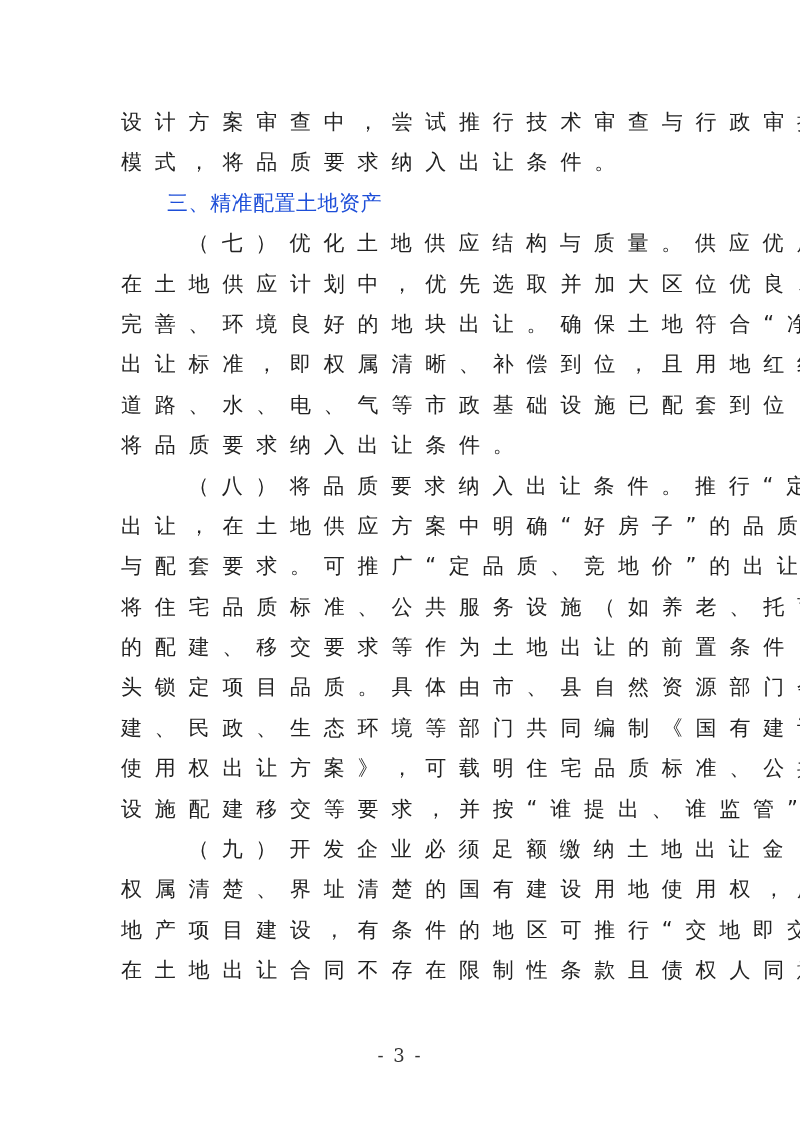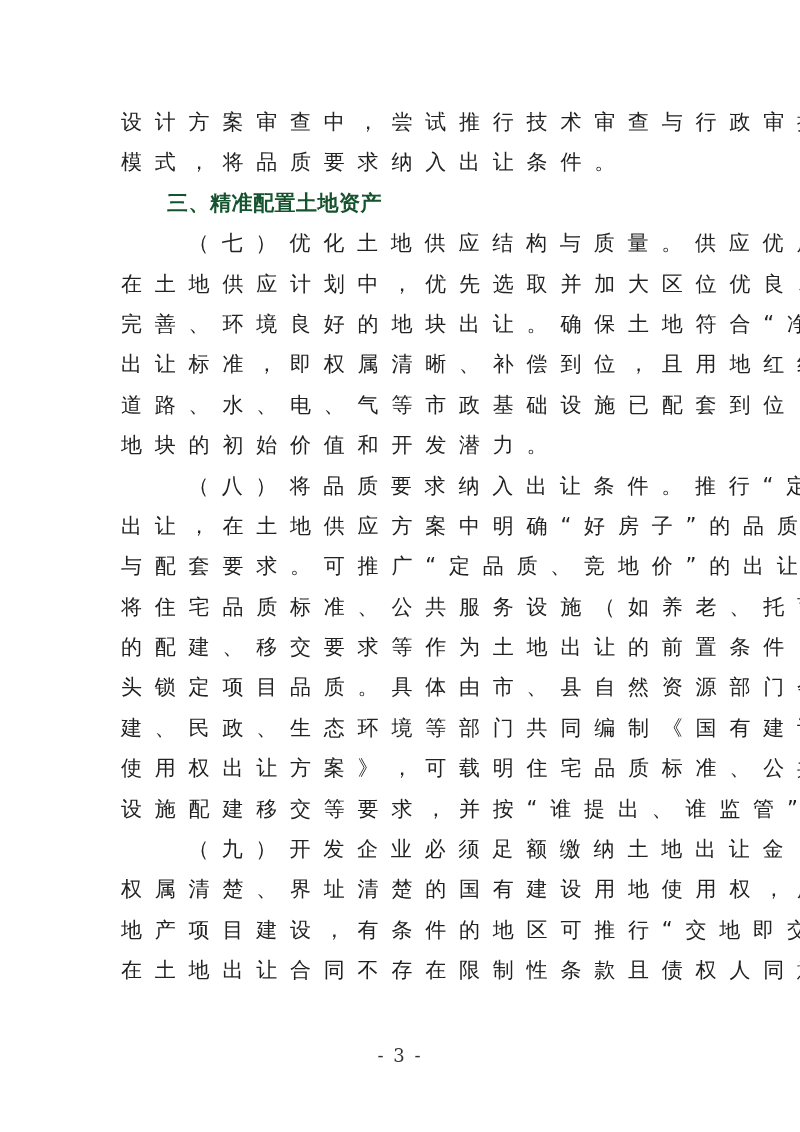--- a/index.html
+++ b/index.html
@@ -34,24 +34,24 @@
       line-height: 40.4px;
       font-size: 21px;
       letter-spacing: 12.8px;
       white-space: nowrap;
       color: #222222;
     }
     .line.indent {
       padding-left: 67px;
     }
     .line.heading {
-      font-weight: bold;
+      font-weight: normal;
       letter-spacing: 0.5px;
       padding-left: 46px;
-      color: #14532d;
+      color: #1d4ed8;
     }
     .page-number {
       position: absolute;
       left: 0;
       width: 800px;
       top: 1045px;
       text-align: center;
       font-family: "DejaVu Serif", "Liberation Serif", serif;
       font-size: 18px;
       color: #333333;
@@ -64,21 +64,21 @@
 <div class="page">
   <div class="body-text">
     <span class="line">设计方案审查中，尝试推行技术审查与行政审批分离</span>
     <span class="line">模式，将品质要求纳入出让条件。</span>
     <span class="line heading">三、精准配置土地资产</span>
     <span class="line indent">（七）优化土地供应结构与质量。供应优质地块，</span>
     <span class="line">在土地供应计划中，优先选取并加大区位优良、配套</span>
     <span class="line">完善、环境良好的地块出让。确保土地符合“净地”</span>
     <span class="line">出让标准，即权属清晰、补偿到位，且用地红线外的</span>
     <span class="line">道路、水、电、气等市政基础设施已配套到位，提升</span>
-    <span class="line">地块的初始价值和开发潜力。</span>
+    <span class="line">将品质要求纳入出让条件。</span>
     <span class="line indent">（八）将品质要求纳入出让条件。推行“定品质”</span>
     <span class="line">出让，在土地供应方案中明确“好房子”的品质标准</span>
     <span class="line">与配套要求。可推广“定品质、竞地价”的出让模式，</span>
     <span class="line">将住宅品质标准、公共服务设施（如养老、托育用房）</span>
     <span class="line">的配建、移交要求等作为土地出让的前置条件，从源</span>
     <span class="line">头锁定项目品质。具体由市、县自然资源部门会同住</span>
     <span class="line">建、民政、生态环境等部门共同编制《国有建设用地</span>
     <span class="line">使用权出让方案》，可载明住宅品质标准、公共服务</span>
     <span class="line">设施配建移交等要求，并按“谁提出、谁监管”的原</span>
     <span class="line indent">（九）开发企业必须足额缴纳土地出让金，拥有</span>

